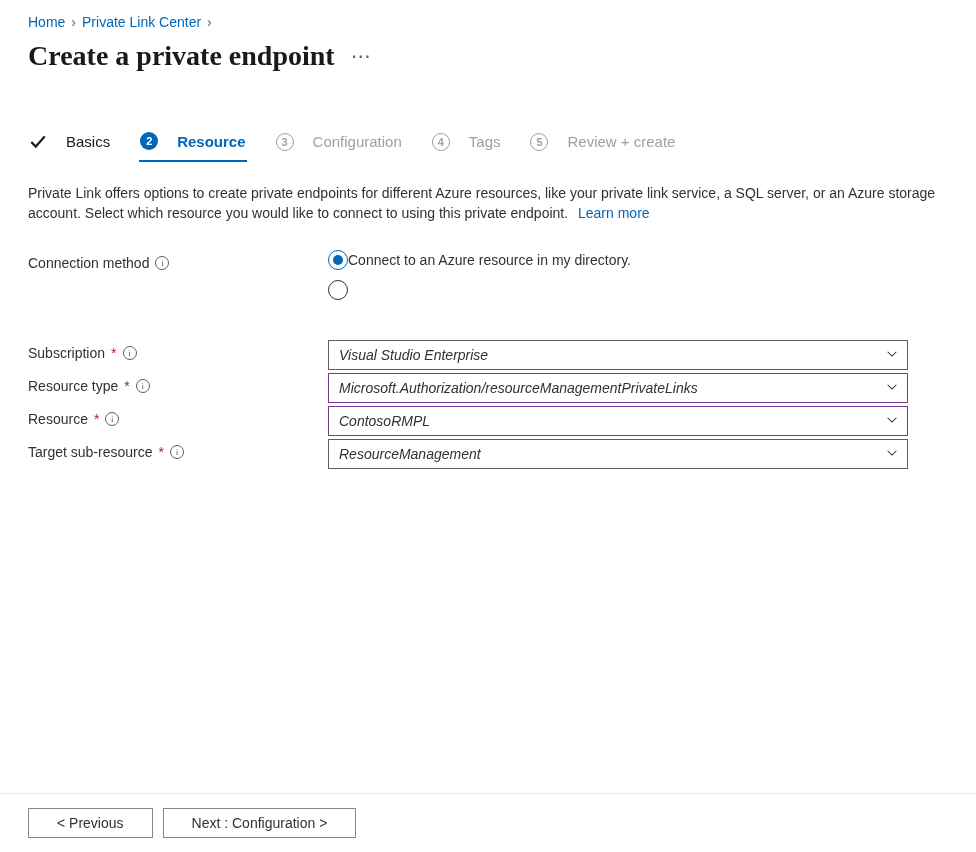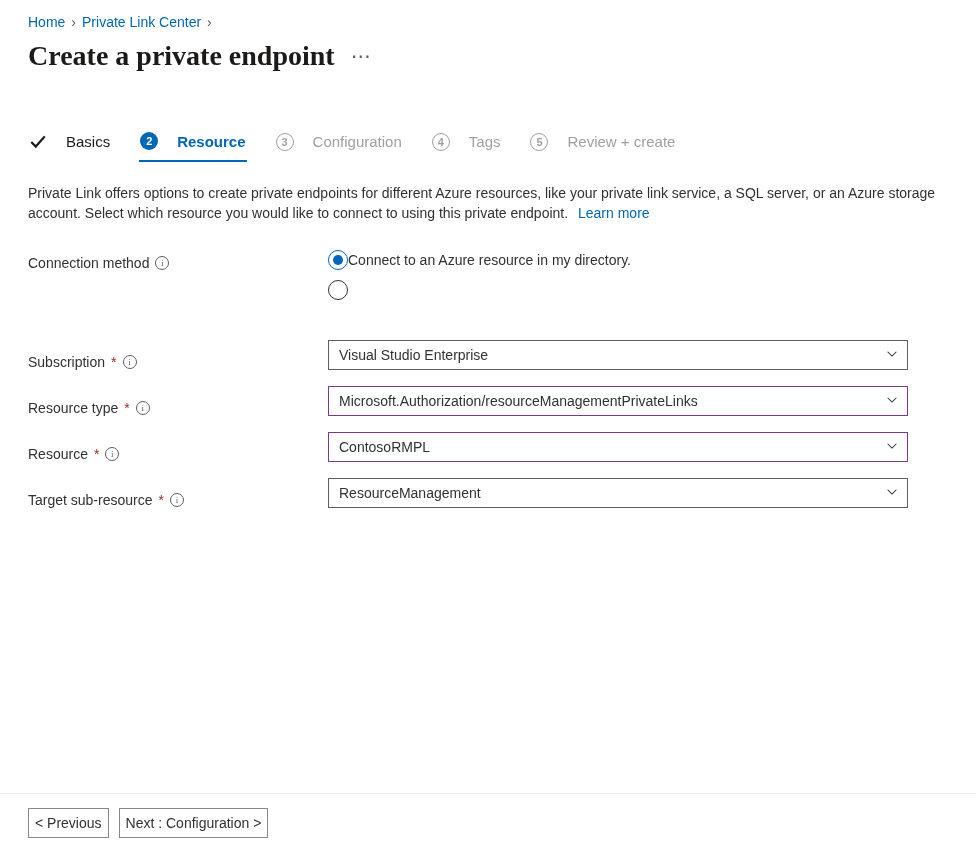--- a/index.html
+++ b/index.html
@@ -25,41 +25,41 @@
     .tab-done .check svg { stroke: #1b1a19; }
     .tab-done .lbl { color: #1b1a19; }
     .tab-active { border-bottom: 2px solid #0066b8; margin-bottom: -1px; }
     .tab-active .step-num { background: #0066b8; color: #fff; border: none; }
     .tab-active .lbl { color: #0066b8; font-weight: 600; }
     .tab-pending .step-num { border: 1px solid #a19f9d; color: #a19f9d; }
     .tab-pending .lbl { color: #a19f9d; }
     .step-num { width: 18px; height: 18px; border-radius: 50%; display: inline-flex; align-items: center; justify-content: center; font-size: 11px; font-weight: 600; }
     .intro { font-size: 14px; line-height: 1.45; color: #323130; margin-bottom: 26px; max-width: 912px; }
     .intro a { color: #0066b8; text-decoration: none; margin-left: 6px; }
-    .form-row { display: flex; align-items: flex-end; margin-bottom: 16px; }
+    .form-row { display: flex; align-items: flex-start; margin-bottom: 3px; }
     .form-row.radio-row { align-items: flex-start; margin-bottom: 40px; }
     .label-col { width: 300px; display: flex; align-items: center; gap: 6px; padding-top: 5px; }
     .label-col .req { color: #a4262c; }
     .field-col { flex: 1; max-width: 580px; }
     .info-icon { width: 14px; height: 14px; border: 1px solid #605e5c; border-radius: 50%; display: inline-flex; align-items: center; justify-content: center; font-size: 9px; color: #605e5c; cursor: default; font-style: normal; font-family: Georgia, serif; }
     .radio-options { display: flex; flex-direction: column; gap: 10px; }
     .radio-opt { display: flex; align-items: center; cursor: pointer; }
     .radio-circle { width: 20px; height: 20px; border-radius: 50%; border: 1px solid #323130; display: inline-flex; align-items: center; justify-content: center; flex-shrink: 0; }
     .radio-opt.selected .radio-circle { border: 1px solid #0066b8; }
     .radio-opt.selected .radio-dot { width: 10px; height: 10px; border-radius: 50%; background: #0066b8; }
-    .select { width: 100%; height: 30px; border: 1px solid #605e5c; background: #fff; padding: 0 30px 0 10px; font-size: 14px; color: #323130; position: relative; display: flex; align-items: center; cursor: pointer; }
+    .select { width: 100%; height: 30px; border: 1px solid #605e5c; background: #fff; padding: 0 30px 0 10px; font-size: 14px; color: #323130; position: relative; display: flex; align-items: center; cursor: pointer; font-style: italic; }
     .select.hl { border: 1px solid #7c3a8e; }
     .select .chev { position: absolute; right: 8px; top: 50%; transform: translateY(-50%); }
     .select .chev svg { width: 14px; height: 14px; }
     .footer {
       position: absolute; left: 0; right: 0; bottom: 0;
       border-top: 1px solid #edebe9; padding: 14px 28px;
       display: flex; gap: 10px; background: #fff;
     }
-    .btn { height: 30px; padding: 0 6px; border: 1px solid #8a8886; background: #fff; font-size: 14px; color: #323130; cursor: pointer; font-family: inherit; }
+    .btn { height: 30px; padding: 0 28px; border: 1px solid #8a8886; background: #fff; font-size: 14px; color: #323130; cursor: pointer; font-family: inherit; }
   </style>
 </head>
 <body>
 
 <div class="content">
   <div class="breadcrumb">
     <a href="#">Home</a>
     <span class="crumb-sep">›</span>
     <a href="#">Private Link Center</a>
     <span class="crumb-sep">›</span>

